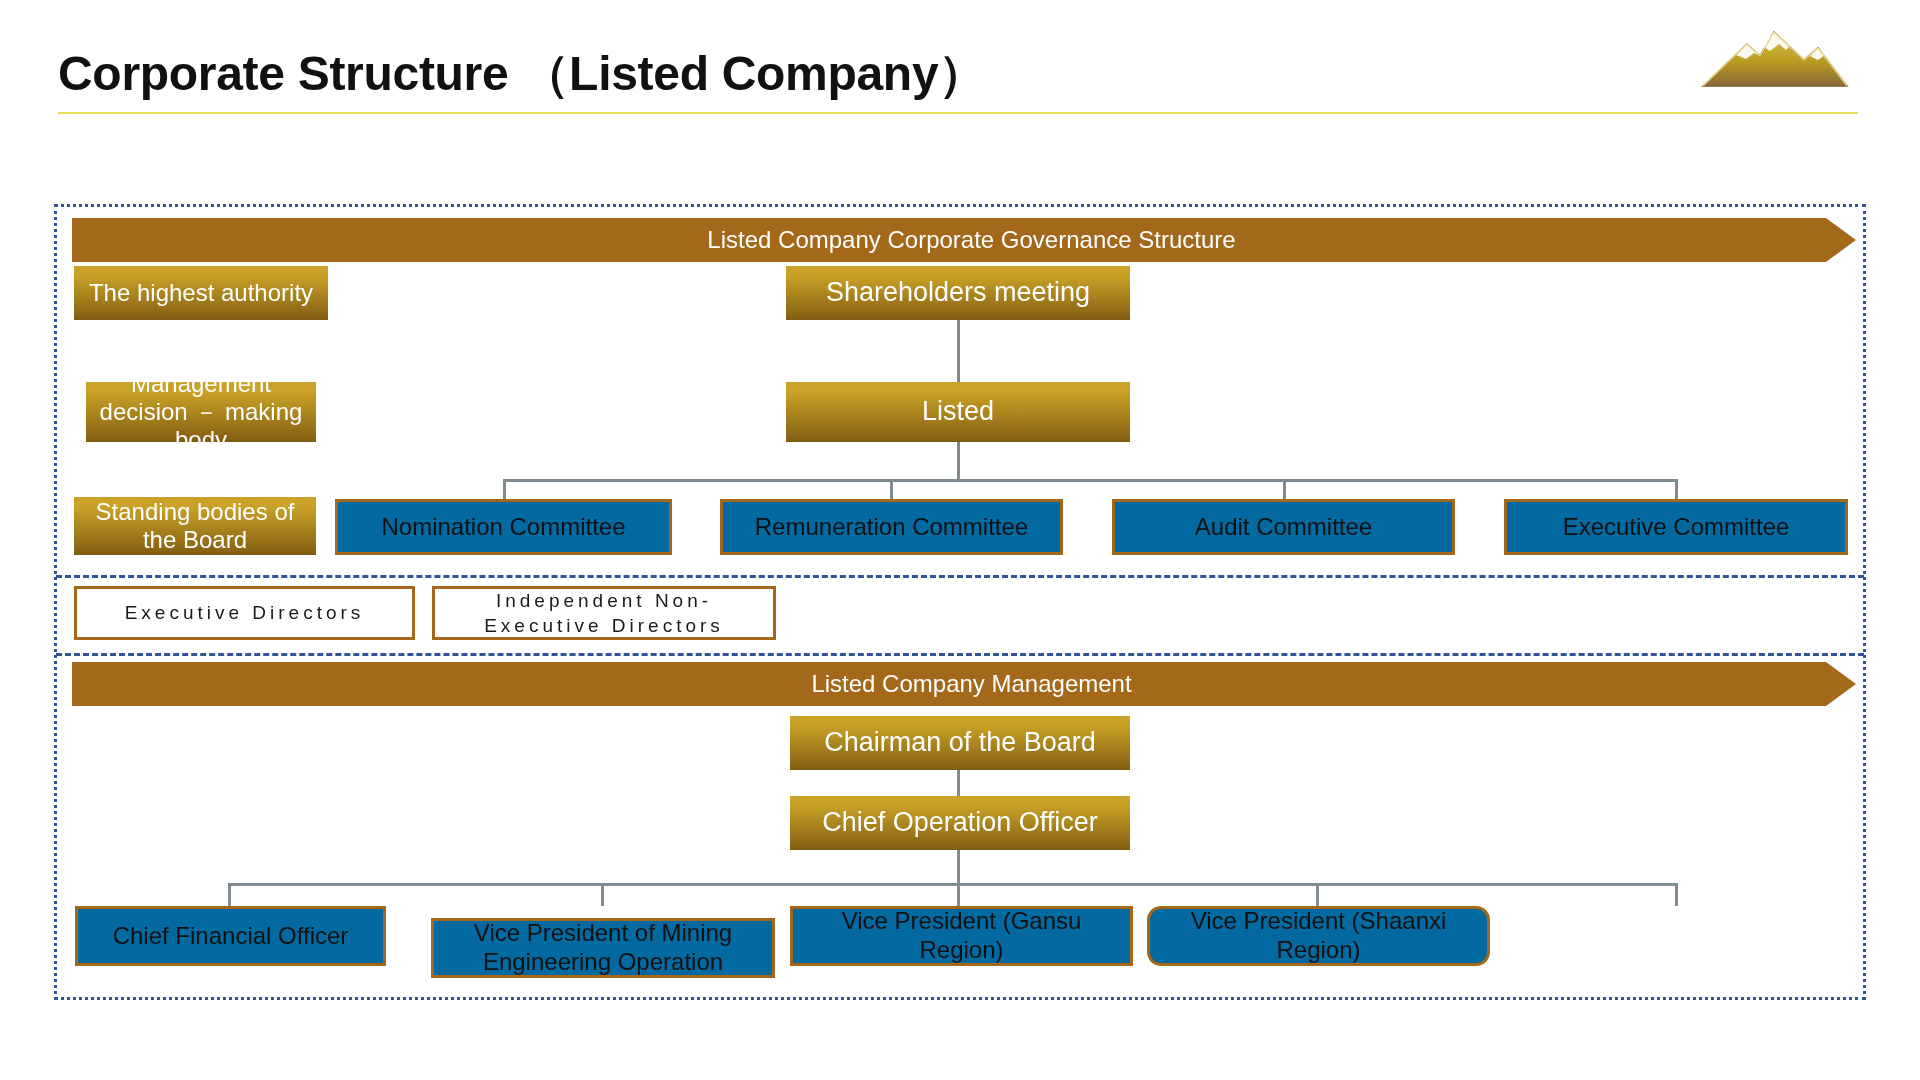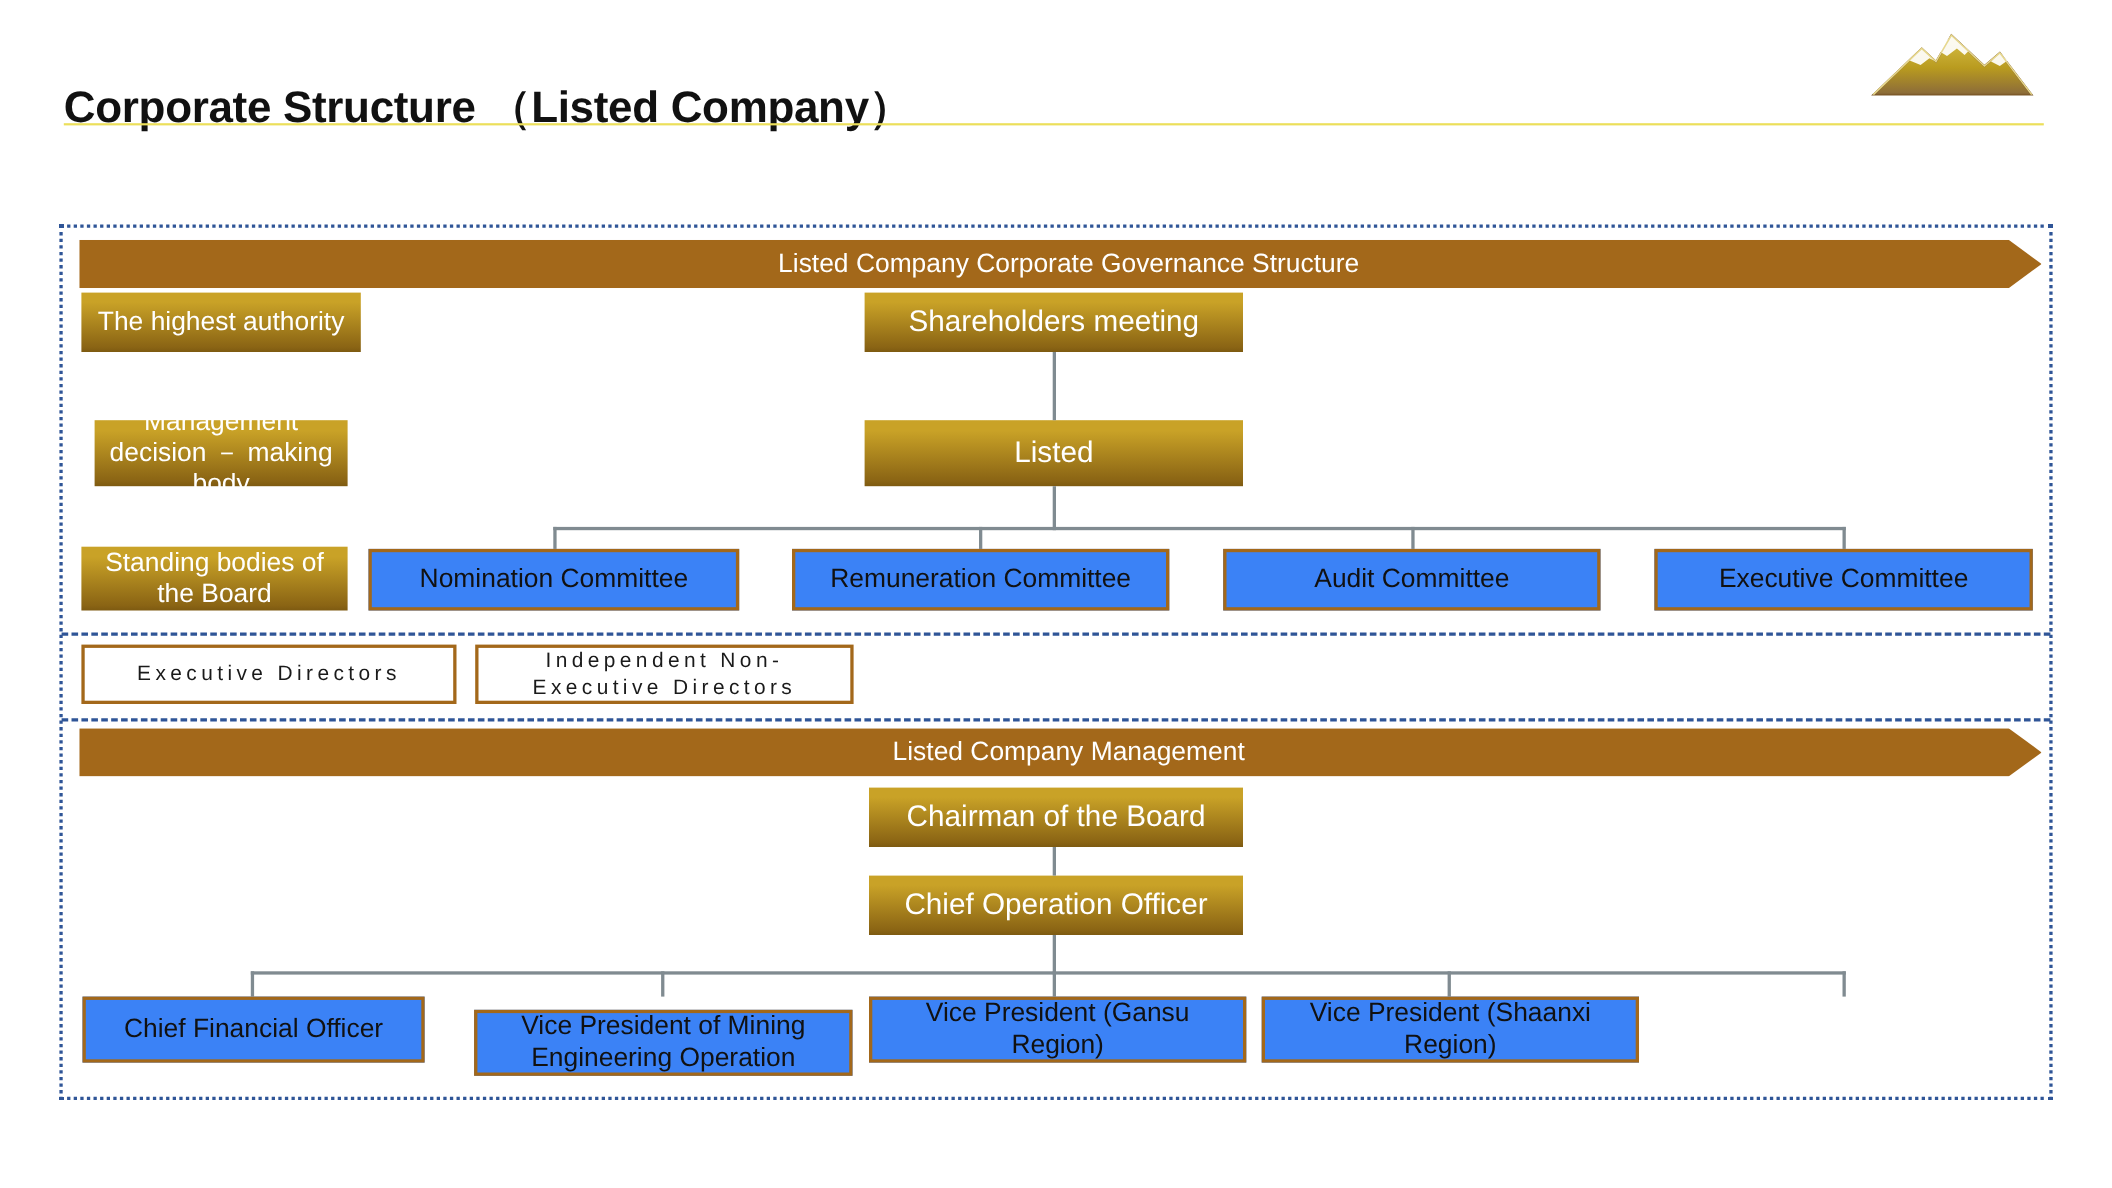--- a/index.html
+++ b/index.html
@@ -17,26 +17,25 @@
     width: 1920px;
     height: 1080px;
     background: #ffffff;
   }
 
   
   .slide-title {
     position: absolute;
     left: 58px;
     top: 42px;
-    font-size: 40px;
+    font-size: 48px;
     font-weight: bold;
     color: #111111;
     letter-spacing: -0.3px;
     white-space: nowrap;
-    margin-top: 28px;
   }
   .title-rule {
     position: absolute;
     left: 58px;
     top: 112px;
     width: 1800px;
     height: 2px;
     background: #ecdf5a;
   }
 
@@ -117,41 +116,41 @@
 
   
   .node-shareholders { left: 786px; top: 266px; width: 344px; height: 54px; }
   .node-board        { left: 786px; top: 382px; width: 344px; height: 60px; }
   .node-chairman     { left: 790px; top: 716px; width: 340px; height: 54px; }
   .node-ceo          { left: 790px; top: 796px; width: 340px; height: 54px; }
 
   
   .cream-box {
     position: absolute;
-    background: #3b82f6;
+    background: #0369a1;
     border: 3px solid #a3681a;
     color: #111111;
     font-size: 24px;
     display: flex;
     align-items: center;
     justify-content: center;
     text-align: center;
     line-height: 1.2;
     padding: 2px 6px;
   }
 
   .cmt-nomination   { left: 335px;  top: 499px; width: 337px; height: 56px; }
   .cmt-remuneration { left: 720px;  top: 499px; width: 343px; height: 56px; }
   .cmt-audit        { left: 1112px; top: 499px; width: 343px; height: 56px; }
   .cmt-executive    { left: 1504px; top: 499px; width: 344px; height: 56px; }
 
   .role-cfo       { left: 75px;   top: 906px; width: 311px; height: 60px; }
   .role-vpmining  { left: 431px;  top: 906px; width: 344px; height: 60px; margin-top: 12px; }
   .role-vpgansu   { left: 790px;  top: 906px; width: 343px; height: 60px; }
-  .role-vpshaanxi { left: 1147px; top: 906px; width: 343px; height: 60px; }
+  .role-vpshaanxi { left: 1147px; top: 906px; width: 343px; height: 60px; border-radius: 14px; }
   .role-secretary { left: 1504px; top: 906px; width: 344px; height: 60px; }
 
   
   .white-box {
     position: absolute;
     background: #ffffff;
     border: 3px solid #a3681a;
     color: #1a1a1a;
     font-size: 19px;
     letter-spacing: 4px;

